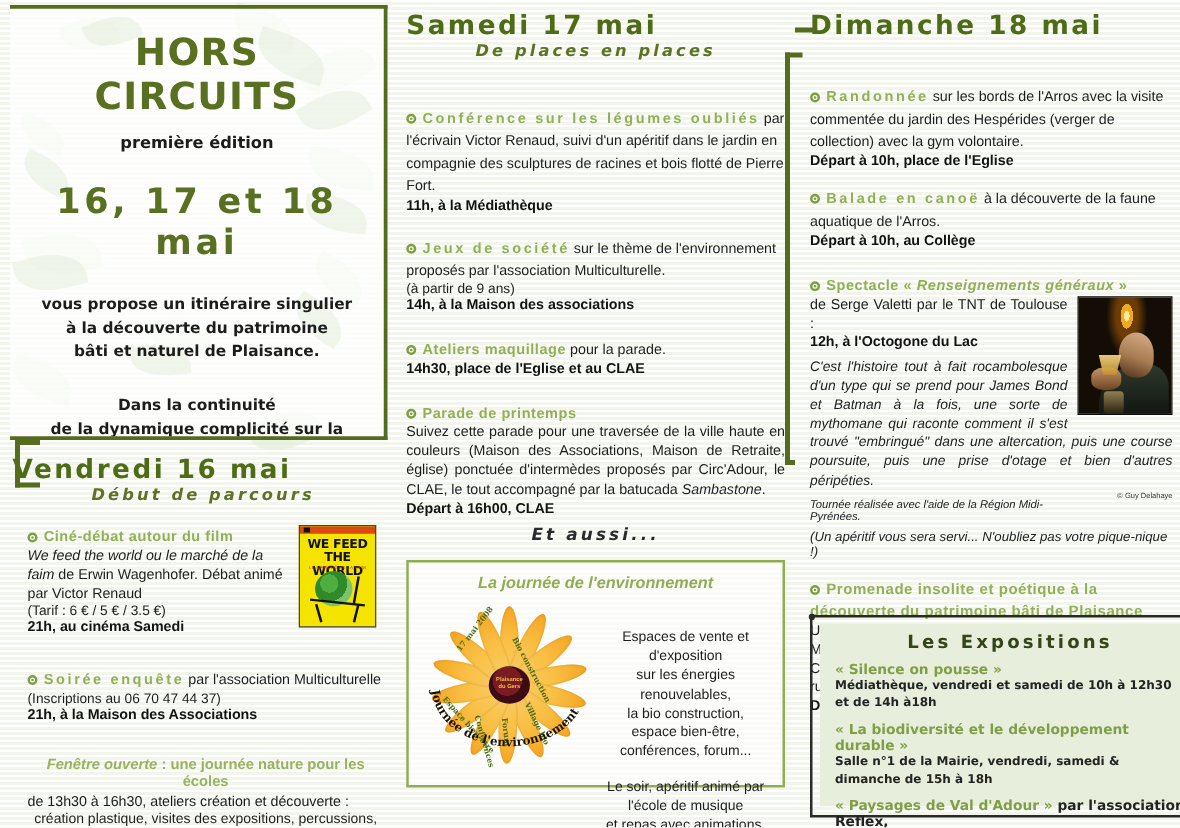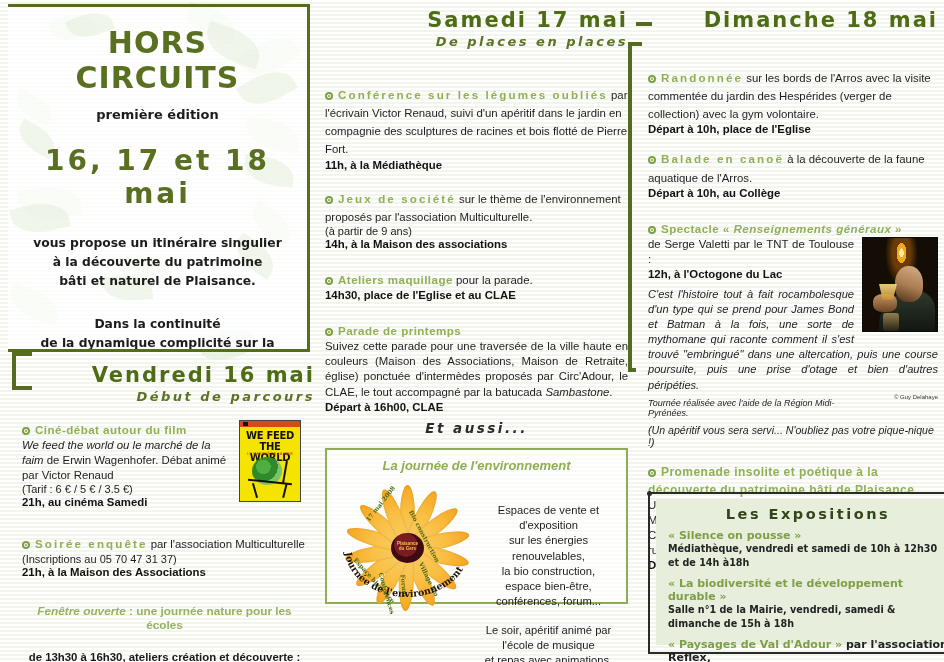--- a/index.html
+++ b/index.html
@@ -91,30 +91,30 @@
   .bracket .v { position: absolute; width: 4px; background: #556b1e; }
   .bracket .h { position: absolute; height: 4px; background: #556b1e; }
 
   
   .day-title {
     font-family: "DejaVu Sans", sans-serif;
     font-weight: bold;
     font-size: 21px;
     letter-spacing: 2px;
     color: #4e6b15;
-    text-align: right;
+    text-align: left;
   }
   .day-sub {
     font-family: "DejaVu Sans", sans-serif;
     font-weight: bold;
     font-style: italic;
     font-size: 13px;
     letter-spacing: 2.5px;
     color: #5c7324;
-    text-align: right;
+    text-align: center;
     margin-top: 2px;
   }
 
   
   .event { margin-bottom: 14px; }
   .ev-head {
     font-size: 11.6px;
     color: #91b055;
     font-weight: bold;
     letter-spacing: .45px;
@@ -201,39 +201,39 @@
   #film-poster .cart-a { position:absolute; left:8px; top:60px; width:44px; height:2px; background:#111; transform:rotate(6deg); }
   #film-poster .cart-l1 { position:absolute; left:14px; top:62px; width:2px; height:15px; background:#111; transform:rotate(-16deg); }
   #film-poster .cart-l2 { position:absolute; left:44px; top:62px; width:2px; height:15px; background:#111; transform:rotate(14deg); }
   #film-poster .cart-h { position:absolute; left:44px; top:40px; width:2px; height:22px; background:#111; transform:rotate(10deg); }
 
   .fri-open-title {
     font-size: 11.8px; font-weight: bold; font-style: italic;
     color: #97b35d; text-align: center; margin-top: 4px;
   }
   .fri-open-title span.plain { font-style: normal; }
-  .fri-line-b { font-size: 11.4px; font-weight: bold; color: #1a1a1a; text-align: center; margin-top: 19px; }
+  .fri-line-b { font-size: 11.4px; font-weight: normal; color: #1a1a1a; text-align: left; margin-top: 4px; }
   .fri-line { font-size: 11.2px; color: #1d1d1d; text-align: center; line-height: 1.3; }
 
   
   #et-aussi {
     position: absolute; left: 325px; top: 420px; width: 303px; z-index: 3;
   }
   .et-aussi-label {
     font-family: "DejaVu Sans", sans-serif;
     font-style: italic; font-weight: bold;
     font-size: 13.5px; letter-spacing: 2.5px;
     color: #2b2b2b; text-align: center;
   }
   #journee-box {
     margin-top: 12px;
     border: 2px solid #8fae54;
     background: rgba(255,255,255,.6);
     padding: 8px 10px 10px 10px;
-    height: 156px;
+    height: 182px;
   }
   .journee-title {
     font-size: 13px; font-style: italic; font-weight: bold;
     color: #8fae54; text-align: center; margin-bottom: 4px;
   }
   .journee-row { display: flex; gap: 4px; }
   .journee-right { flex: 1; text-align: center; padding-top: 26px; }
   .journee-right p { font-size: 11.2px; line-height: 1.36; color: #1d1d1d; }
   .journee-right p.gap { margin-top: 13px; }
 
@@ -506,21 +506,21 @@
           <div class="cart-h"></div>
         </div>
         <div><span class="bullet"></span><span class="ev-head">Ciné-débat autour du film</span></div>
         <div class="ev-body" style="display:block;text-align:left"><em>We feed the world ou le marché de la faim</em><span> de Erwin Wagenhofer. Débat animé par Victor Renaud</span></div>
         <span class="ev-note">(Tarif : 6 € / 5 € / 3.5 €)</span>
         <span class="ev-when">21h, au cinéma Samedi</span>
       </div>
 
       <div class="event" style="margin-top:26px;clear:both">
         <span class="bullet"></span><span class="ev-head spaced">Soirée enquête</span><span class="ev-body"> par l'association Multiculturelle</span>
-        <span class="ev-note">(Inscriptions au 05 70 47 31 37)</span>
+        <span class="ev-note">(Inscriptions au 06 70 47 44 37)</span>
         <span class="ev-when">21h, à la Maison des Associations</span>
       </div>
 
       <div style="margin-top:26px">
         <div class="fri-open-title"><em>Fenêtre ouverte</em><span class="plain"> : une journée nature pour les écoles</span></div>
         <div class="fri-line-b">de 13h30 à 16h30, ateliers création et découverte :</div>
         <div class="fri-line">création plastique, visites des expositions, percussions,</div>
         <div class="fri-line">promenade jusqu'au Jardin des Hespérides,</div>
 
       </div>

